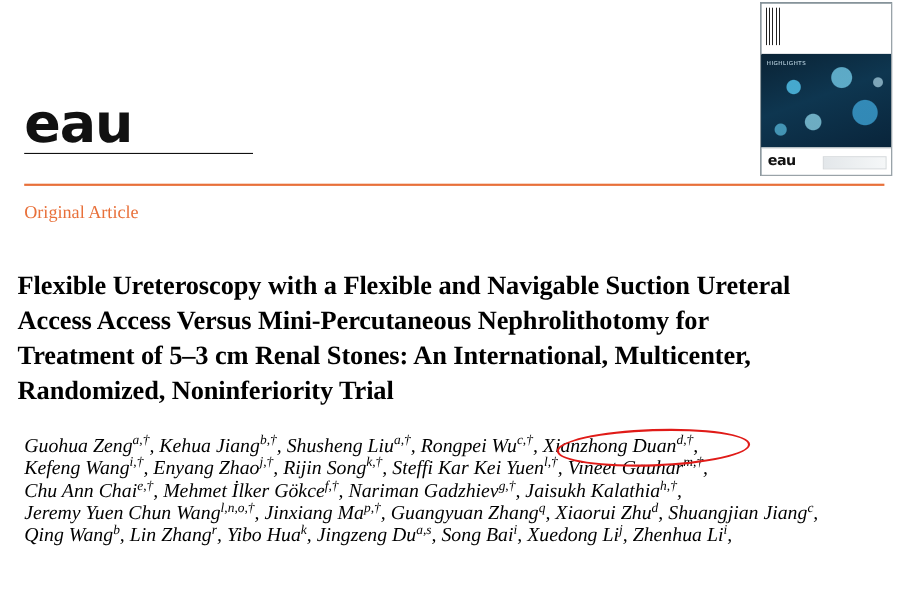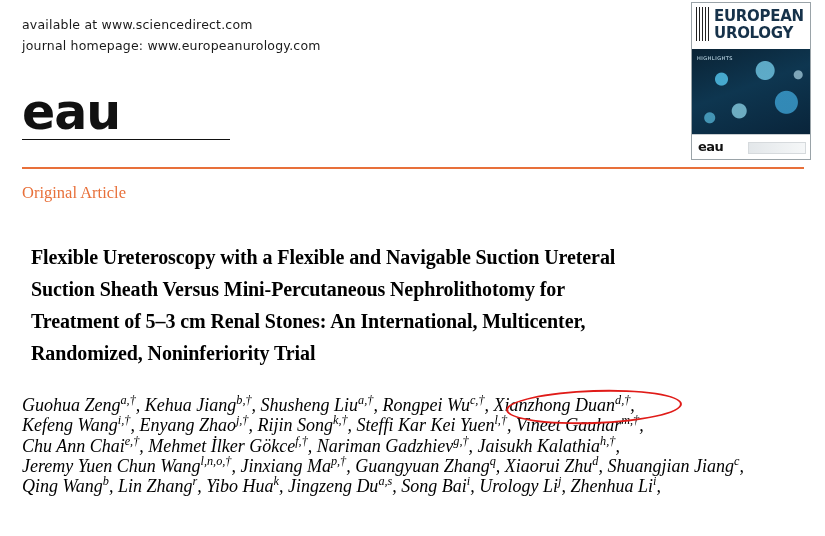--- a/index.html
+++ b/index.html
@@ -171,26 +171,26 @@
     left: 22px;
     top: 183px;
     font-family: "Liberation Serif", serif;
     font-size: 16.5px;
     color: #e8703a;
   }
 
   
   .title {
     position: absolute;
-    left: 31px;
+    left: 16px;
     top: 228px;
     width: 790px;
     font-family: "Liberation Serif", serif;
     font-weight: bold;
-    font-size: 20px;
+    font-size: 24px;
     line-height: 32px;
     color: #000;
     letter-spacing: -0.1px;
   }
 
   
   .authors {
     position: absolute;
     left: 22px;
     top: 395px;
@@ -222,60 +222,52 @@
     transform: rotate(-2deg);
     pointer-events: none;
   }
 </style>
 </head>
 <body>
 
 <div class="page">
 
   <div class="header-strip">
-    <div class="header-lines">
-      <div>available at www.sciencedirect.com</div>
-      <div>journal homepage: www.europeanurology.com</div>
-    </div>
 
     <div class="eau-logo">
       <div class="eau-mark">eau</div>
       <div class="eau-rule"></div>
     </div>
 
     <div class="cover">
       <div class="cover-top">
         <div class="cover-barcode"></div>
-        <div class="cover-eu-title">
-          <div>EUROPEAN</div>
-          <div>UROLOGY</div>
-        </div>
       </div>
       <div class="cover-art"></div>
       <div class="cover-hl">HIGHLIGHTS</div>
       <div class="cover-bottom">
         <div class="cover-bottom-mark">eau</div>
         <div class="cover-bottom-right"></div>
       </div>
     </div>
   </div>
 
   <div class="orange-rule"></div>
   <div class="article-type">Original Article</div>
 
   <h1 class="title">
       <div>Flexible Ureteroscopy with a Flexible and Navigable Suction Ureteral</div>
-      <div>Suction Sheath Versus Mini-Percutaneous Nephrolithotomy for</div>
+      <div>Access Access Versus Mini-Percutaneous Nephrolithotomy for</div>
       <div>Treatment of 5–3 cm Renal Stones: An International, Multicenter,</div>
       <div>Randomized, Noninferiority Trial</div>
     </h1>
 
   <div class="authors">
       <div class="ln"><span>Guohua Zeng</span><sup>a,†</sup><span>, </span><span>Kehua Jiang</span><sup>b,†</sup><span>, </span><span>Shusheng Liu</span><sup>a,†</sup><span>, </span><span>Rongpei Wu</span><sup>c,†</sup><span>, </span><span>Xianzhong Duan</span><sup>d,†</sup><span>,</span></div>
       <div class="ln"><span>Kefeng Wang</span><sup>i,†</sup><span>, </span><span>Enyang Zhao</span><sup>j,†</sup><span>, </span><span>Rijin Song</span><sup>k,†</sup><span>, </span><span>Steffi Kar Kei Yuen</span><sup>l,†</sup><span>, </span><span>Vineet Gauhar</span><sup>m,†</sup><span>,</span></div>
       <div class="ln"><span>Chu Ann Chai</span><sup>e,†</sup><span>, </span><span>Mehmet İlker Gökce</span><sup>f,†</sup><span>, </span><span>Nariman Gadzhiev</span><sup>g,†</sup><span>, </span><span>Jaisukh Kalathia</span><sup>h,†</sup><span>,</span></div>
       <div class="ln"><span>Jeremy Yuen Chun Wang</span><sup>l,n,o,†</sup><span>, </span><span>Jinxiang Ma</span><sup>p,†</sup><span>, </span><span>Guangyuan Zhang</span><sup>q</sup><span>, </span><span>Xiaorui Zhu</span><sup>d</sup><span>, </span><span>Shuangjian Jiang</span><sup>c</sup><span>,</span></div>
-      <div class="ln"><span>Qing Wang</span><sup>b</sup><span>, </span><span>Lin Zhang</span><sup>r</sup><span>, </span><span>Yibo Hua</span><sup>k</sup><span>, </span><span>Jingzeng Du</span><sup>a,s</sup><span>, </span><span>Song Bai</span><sup>i</sup><span>, </span><span>Urology Li</span><sup>j</sup><span>, </span><span>Zhenhua Li</span><sup>i</sup><span>,</span></div>
+      <div class="ln"><span>Qing Wang</span><sup>b</sup><span>, </span><span>Lin Zhang</span><sup>r</sup><span>, </span><span>Yibo Hua</span><sup>k</sup><span>, </span><span>Jingzeng Du</span><sup>a,s</sup><span>, </span><span>Song Bai</span><sup>i</sup><span>, </span><span>Xuedong Li</span><sup>j</sup><span>, </span><span>Zhenhua Li</span><sup>i</sup><span>,</span></div>
     </div>
 
   <div class="annotation-ellipse"></div>
 
 </div>
 
 </body></html>

